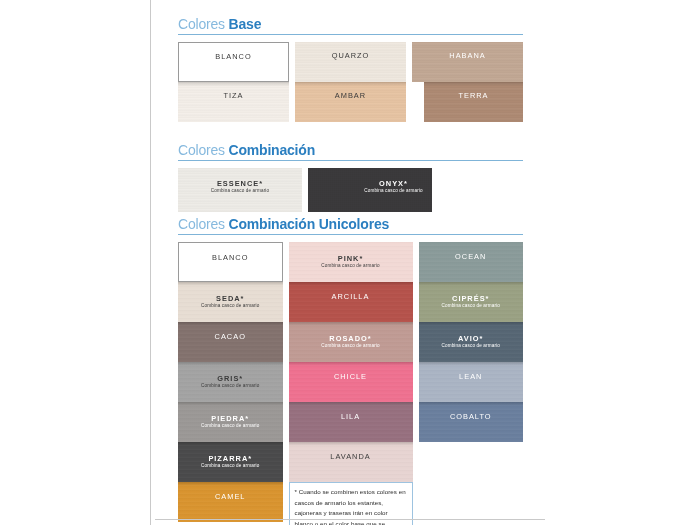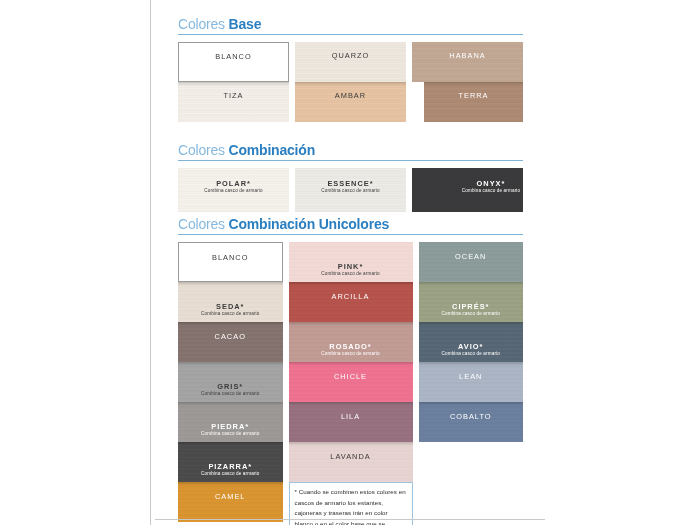--- a/index.html
+++ b/index.html
@@ -130,21 +130,21 @@
   }
 
   
   #section-base .swatch { height: 40px; padding-top: 9px; }
 
   
   #section-combinacion .swatch { height: 44px; padding-top: 11px; }
 
   
   #section-unicolores .swatch { height: 40px; padding-top: 10px; }
-  #section-unicolores .swatch.has-sub { padding-top: 20px; }
+  #section-unicolores .swatch.has-sub { padding-top: 12px; }
 
   
   .footnote {
     box-sizing: border-box;
     width: 228px;
     border: 1px solid #9dc3e0;
     background: #ffffff;
     padding: 4px 5px 4px 5px;
     font-size: 6.2px;
     line-height: 10.5px;
@@ -205,26 +205,20 @@
     </div>
   </div>
 
   <div class="section" id="section-combinacion">
     <div class="section-heading" style="border-bottom-color: rgb(127, 180, 216);">
       <span class="h-light" style="color: rgb(134, 185, 222);">Colores</span>
       <span class="h-strong" style="color: rgb(43, 127, 192);">Combinación</span>
     </div>
     <div class="swatch-grid">
       <div class="swatch-col">
-        <div class="swatch tex-wood bold" style="background-color: rgb(246, 242, 236); color: rgb(58, 58, 58);">
-          <span class="sw-label">POLAR*</span>
-          <span class="sw-sub">Combina casco de armario</span>
-        </div>
-      </div>
-      <div class="swatch-col">
         <div class="swatch tex-wood bold" style="background-color: rgb(238, 236, 231); color: rgb(58, 58, 58);">
           <span class="sw-label">ESSENCE*</span>
           <span class="sw-sub">Combina casco de armario</span>
         </div>
       </div>
       <div class="swatch-col">
         <div class="swatch tex-linen bold" style="background-color: rgb(59, 58, 60); color: rgb(255, 255, 255); padding-left: 47px;">
           <span class="sw-label">ONYX*</span>
           <span class="sw-sub">Combina casco de armario</span>
         </div>

